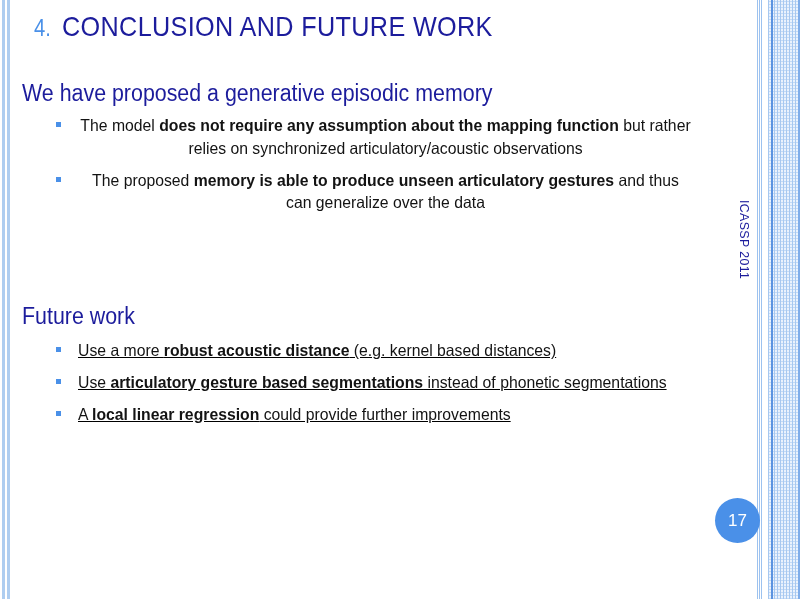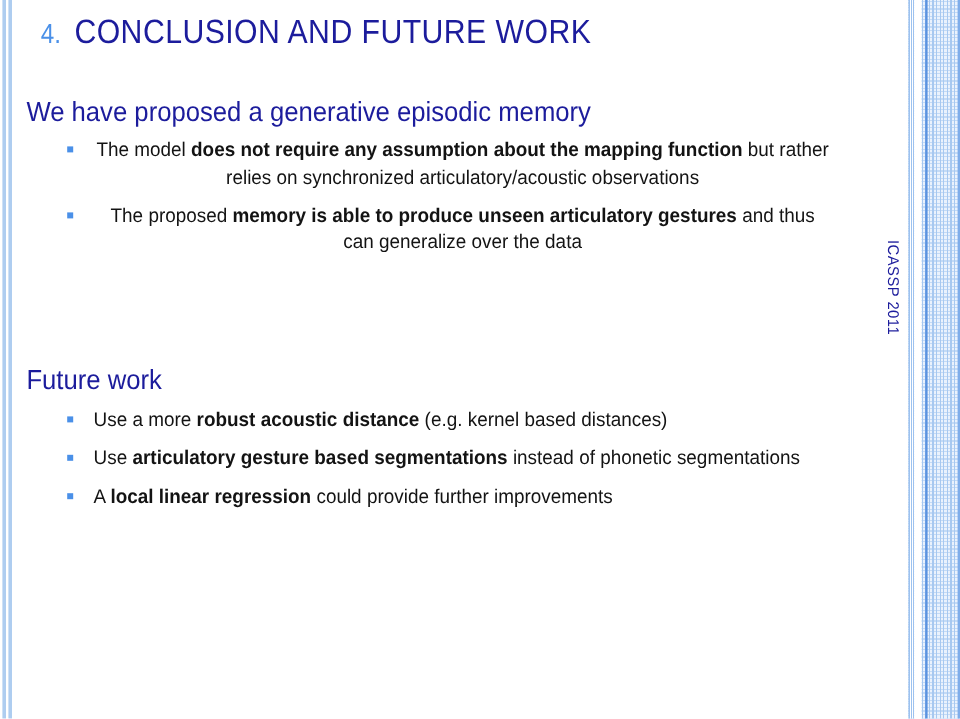--- a/index.html
+++ b/index.html
@@ -111,21 +111,21 @@
   #heading-conclusion { left: 22px; top: 80px; }
   #heading-future     { left: 22px; top: 303px; }
 
   
   .bullet-list {
     position: absolute;
     left: 50px;
     width: 672px;
   }
   #list-conclusion { top: 114px; text-align: center; }
-  #list-future     { top: 339px; }
+  #list-future     { top: 339px; text-decoration: underline; }
 
   .bullet-item {
     display: flex;
     align-items: flex-start;
     margin-bottom: 9px;
   }
   .bullet-marker {
     flex: 0 0 auto;
     width: 5px;
     height: 5px;
@@ -220,14 +220,15 @@
         <div class="bullet-text"><span>Use </span><b>articulatory gesture based segmentations</b><span> instead of phonetic segmentations</span></div>
       </div>
       <div class="bullet-item">
         <div class="bullet-marker"></div>
         <div class="bullet-text"><span>A </span><b>local linear regression</b><span> could provide further improvements</span></div>
       </div>
     </div>
 
   <div class="vertical-label">ICASSP 2011</div>
 
+  <div class="page-badge">17</div>
 
 </div>
 
 </body></html>

